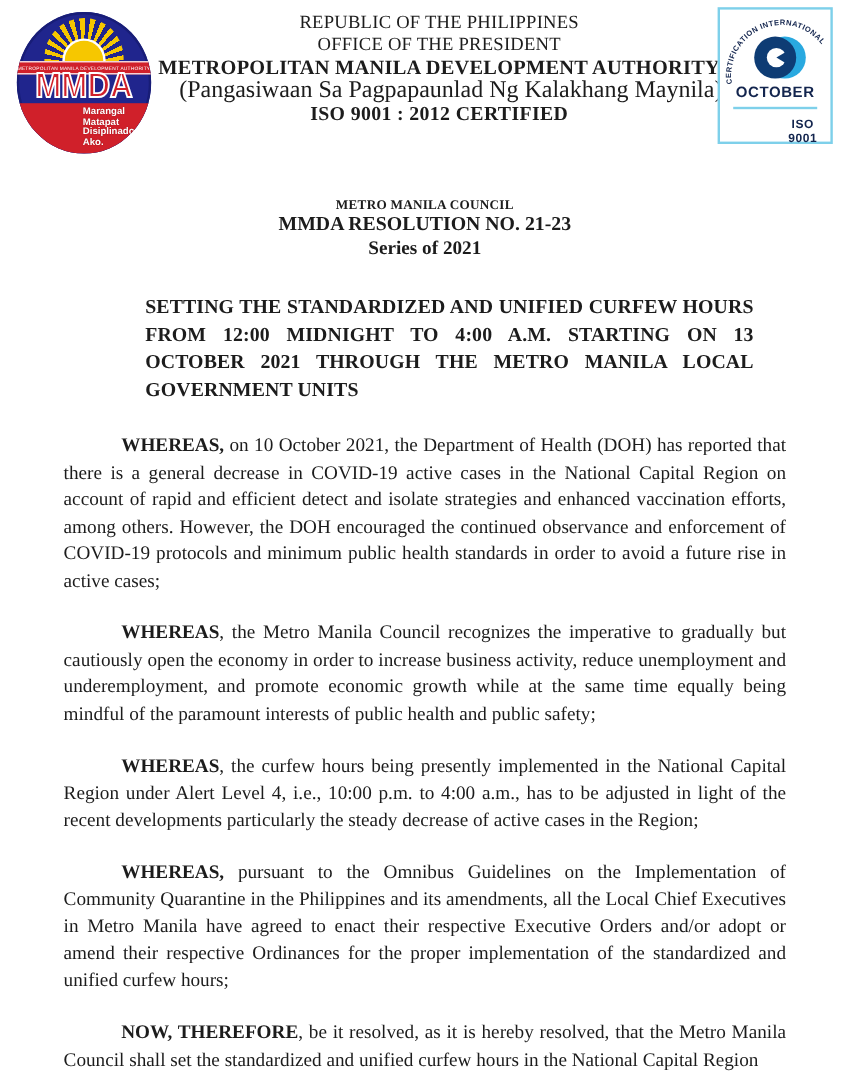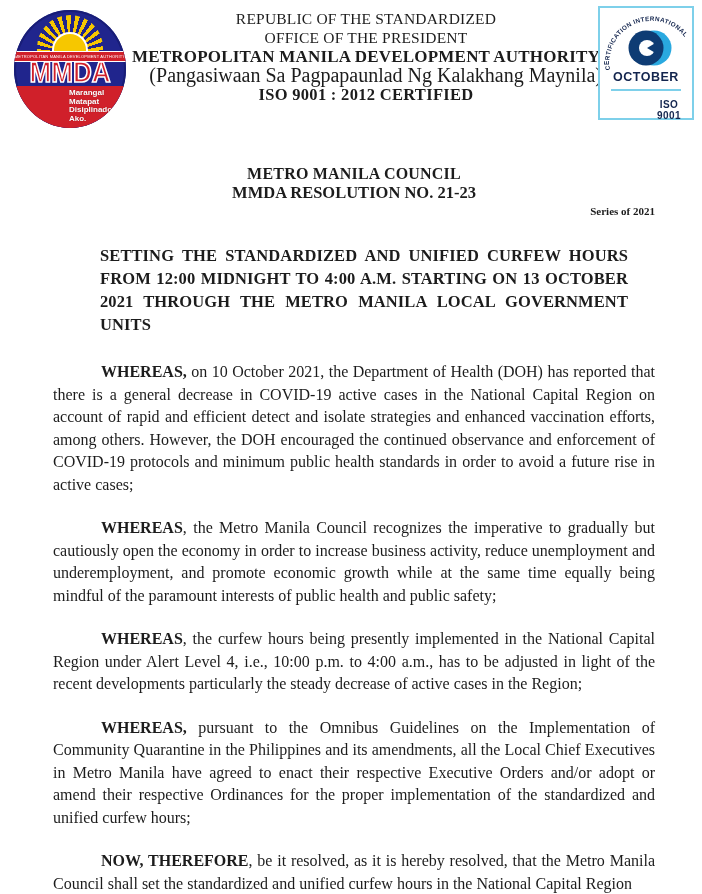--- a/index.html
+++ b/index.html
@@ -93,32 +93,32 @@
     font-family: "Liberation Sans", sans-serif;
     font-weight: bold; font-size: 10px; letter-spacing: 0.5px;
     color: #13254e; margin-top: 8px; padding-left: 46px;
   }
 
   
   .doc-body { padding: 0 47px 0 53px; }
 
   .council-title {
     margin-top: 33px; text-align: center;
-    font-weight: bold; font-size: 16px; letter-spacing: 0.2px;
+    font-weight: bold; font-size: 11px; letter-spacing: 0.2px;
   }
   .resolution-no {
     text-align: center;
     font-weight: bold; font-size: 16.5px;
   }
   .series {
-    margin-top: 2px; text-align: right;
-    font-weight: bold; font-size: 11px;
+    margin-top: 2px; text-align: center;
+    font-weight: bold; font-size: 16px;
   }
   .subject {
-    margin: 27px 27px 0 47px;
+    margin: 27px 27px 0 68px;
     font-weight: bold; font-size: 16.5px; line-height: 23px;
     text-align: justify; letter-spacing: 0.1px;
   }
   .para {
     margin: 21px 0 0 0;
     font-size: 16px; line-height: 22.5px;
     text-align: justify; text-indent: 48px;
   }
   .para.first { margin-top: 25px; }
   .lead { font-weight: bold; }
@@ -139,21 +139,21 @@
       <div class="mmda-bottom"></div>
       <div class="mmda-motto">
         <div>Marangal</div>
         <div>Matapat</div>
         <div>Disiplinado</div>
         <div>Ako.</div>
       </div>
     </div>
 
     <div class="header-text">
-      <div class="h-line1">REPUBLIC OF THE STANDARDIZED</div>
+      <div class="h-line1">REPUBLIC OF THE PHILIPPINES</div>
       <div class="h-line2">OFFICE OF THE PRESIDENT</div>
       <div class="h-line3">METROPOLITAN MANILA DEVELOPMENT AUTHORITY</div>
       <div class="h-line4">(Pangasiwaan Sa Pagpapaunlad Ng Kalakhang Maynila)</div>
       <div class="h-line5">ISO 9001 : 2012 CERTIFIED</div>
     </div>
 
     <div class="socotec">
       <svg width="88" height="62" viewBox="0 0 88 62">
         <defs>
           <path id="arcPath" d="M 8 60 A 42 42 0 0 1 84 29" fill="none"></path>

